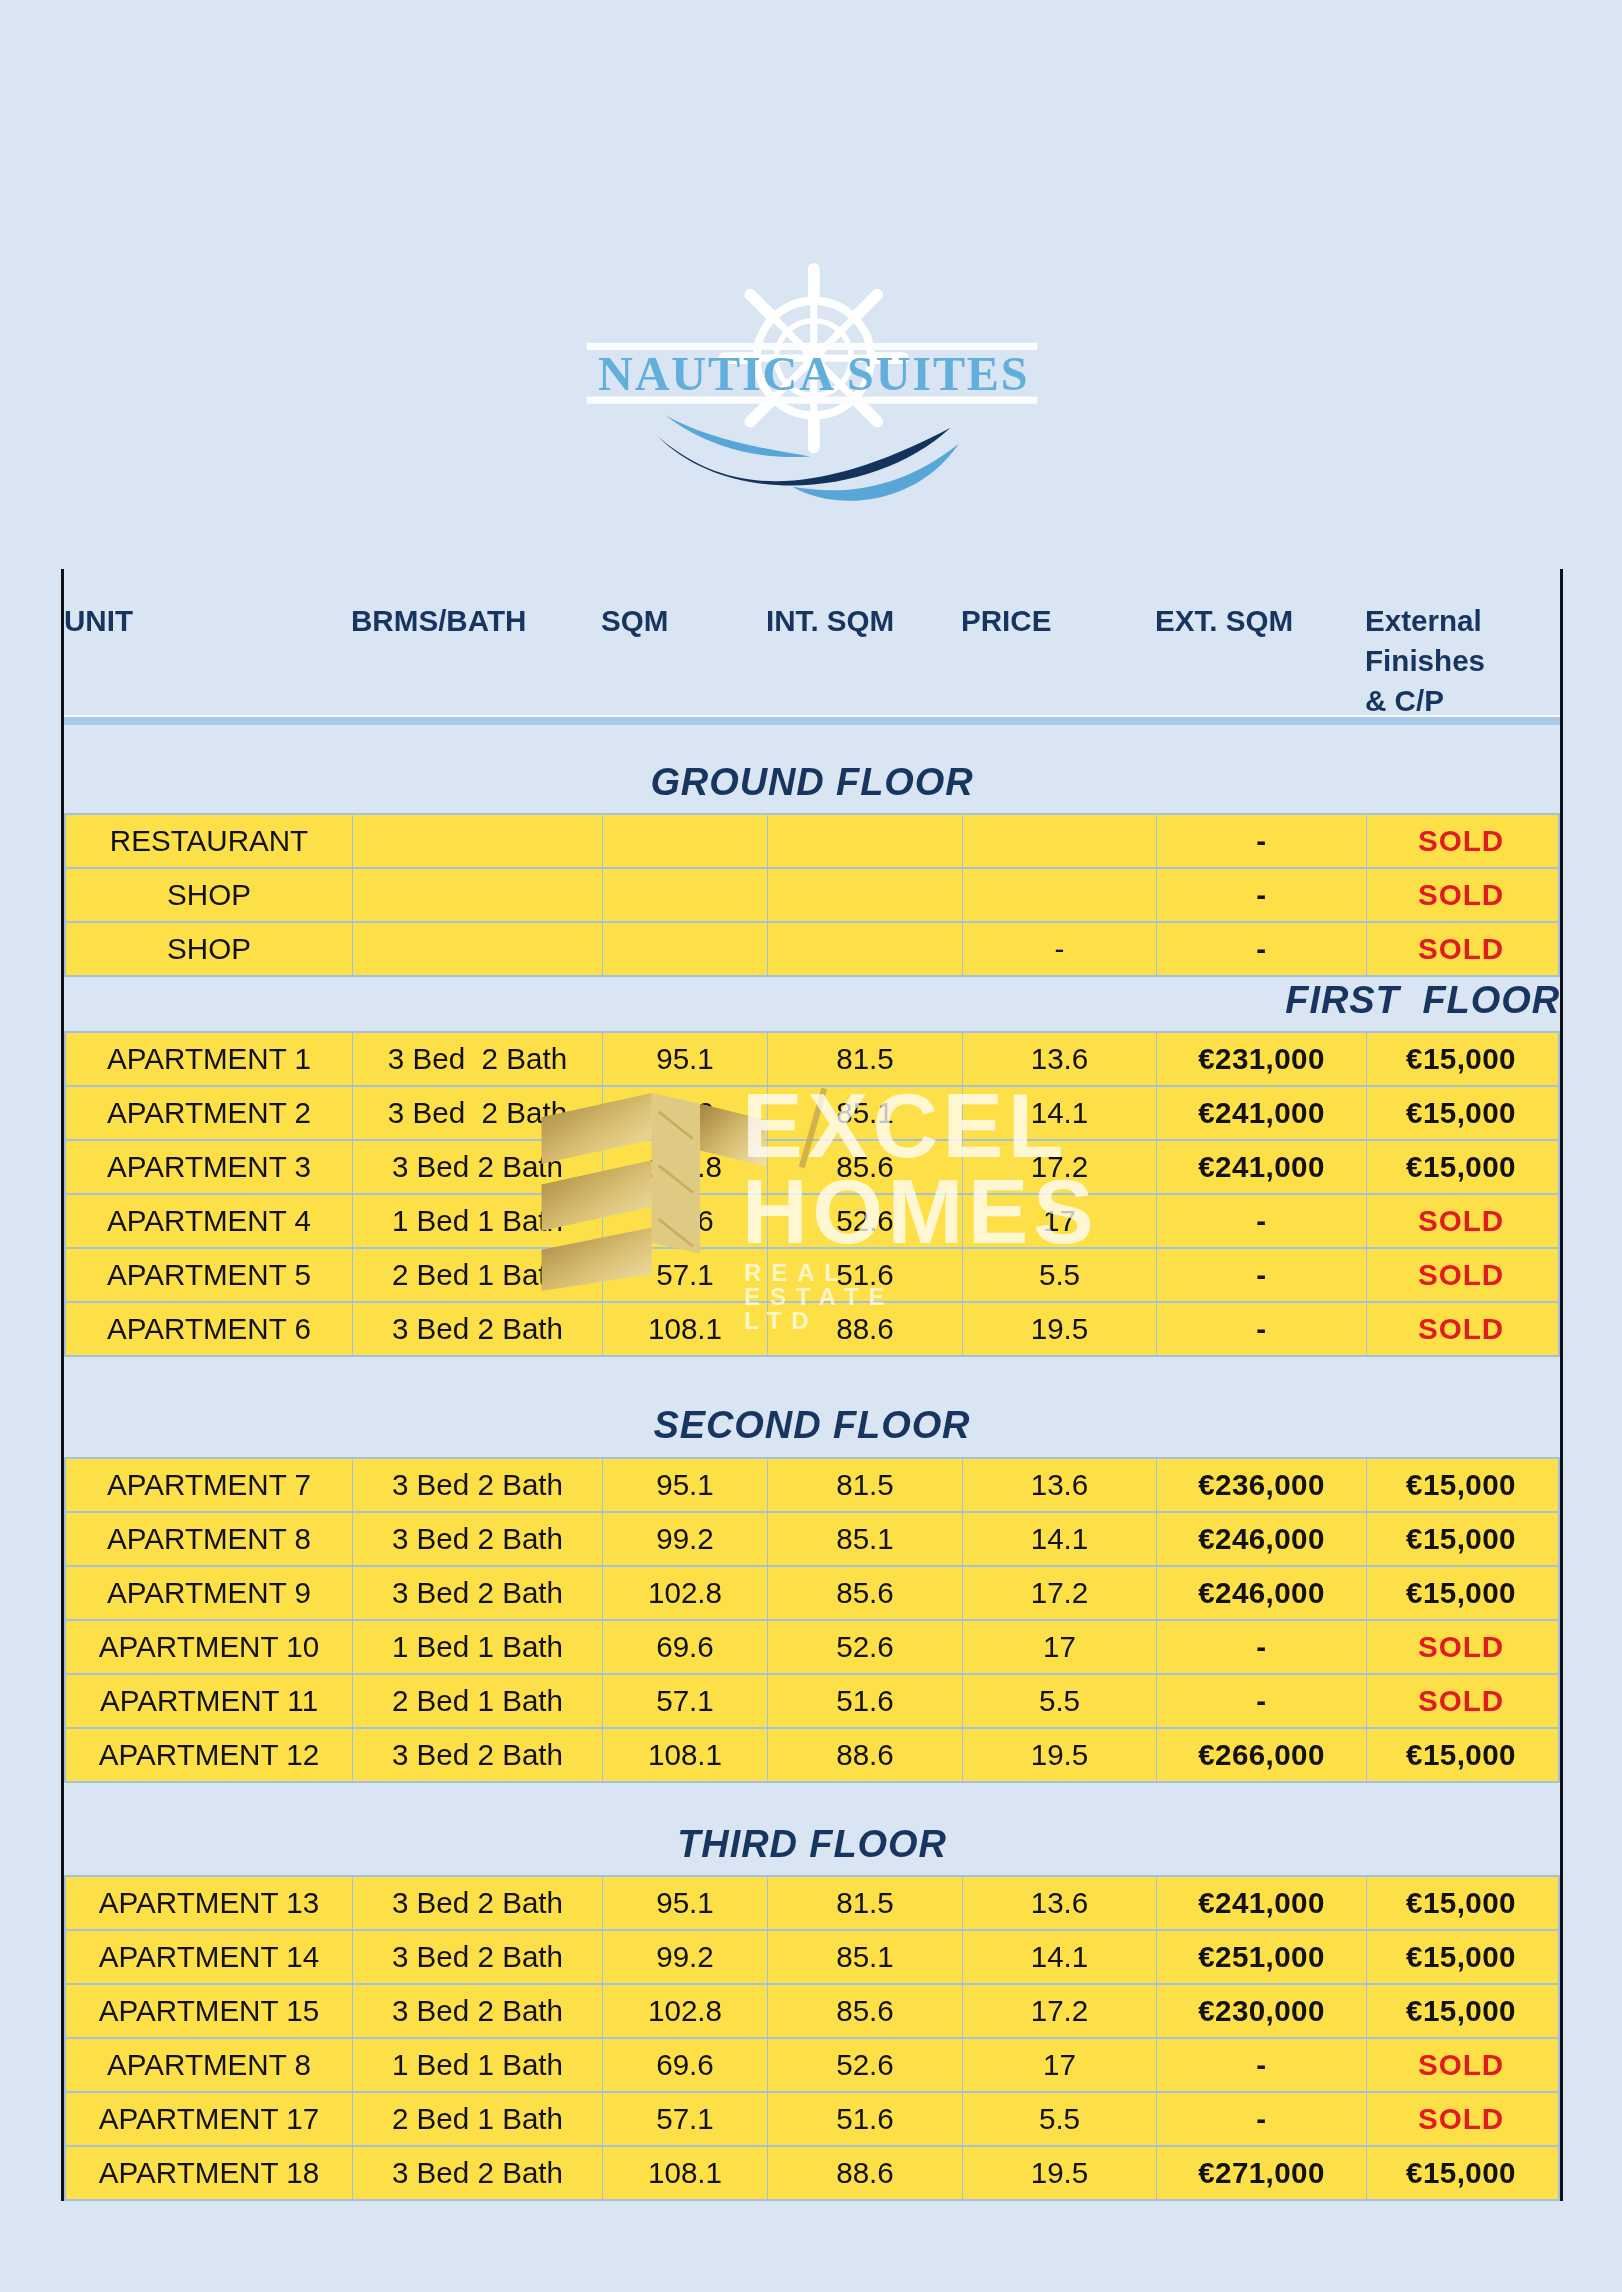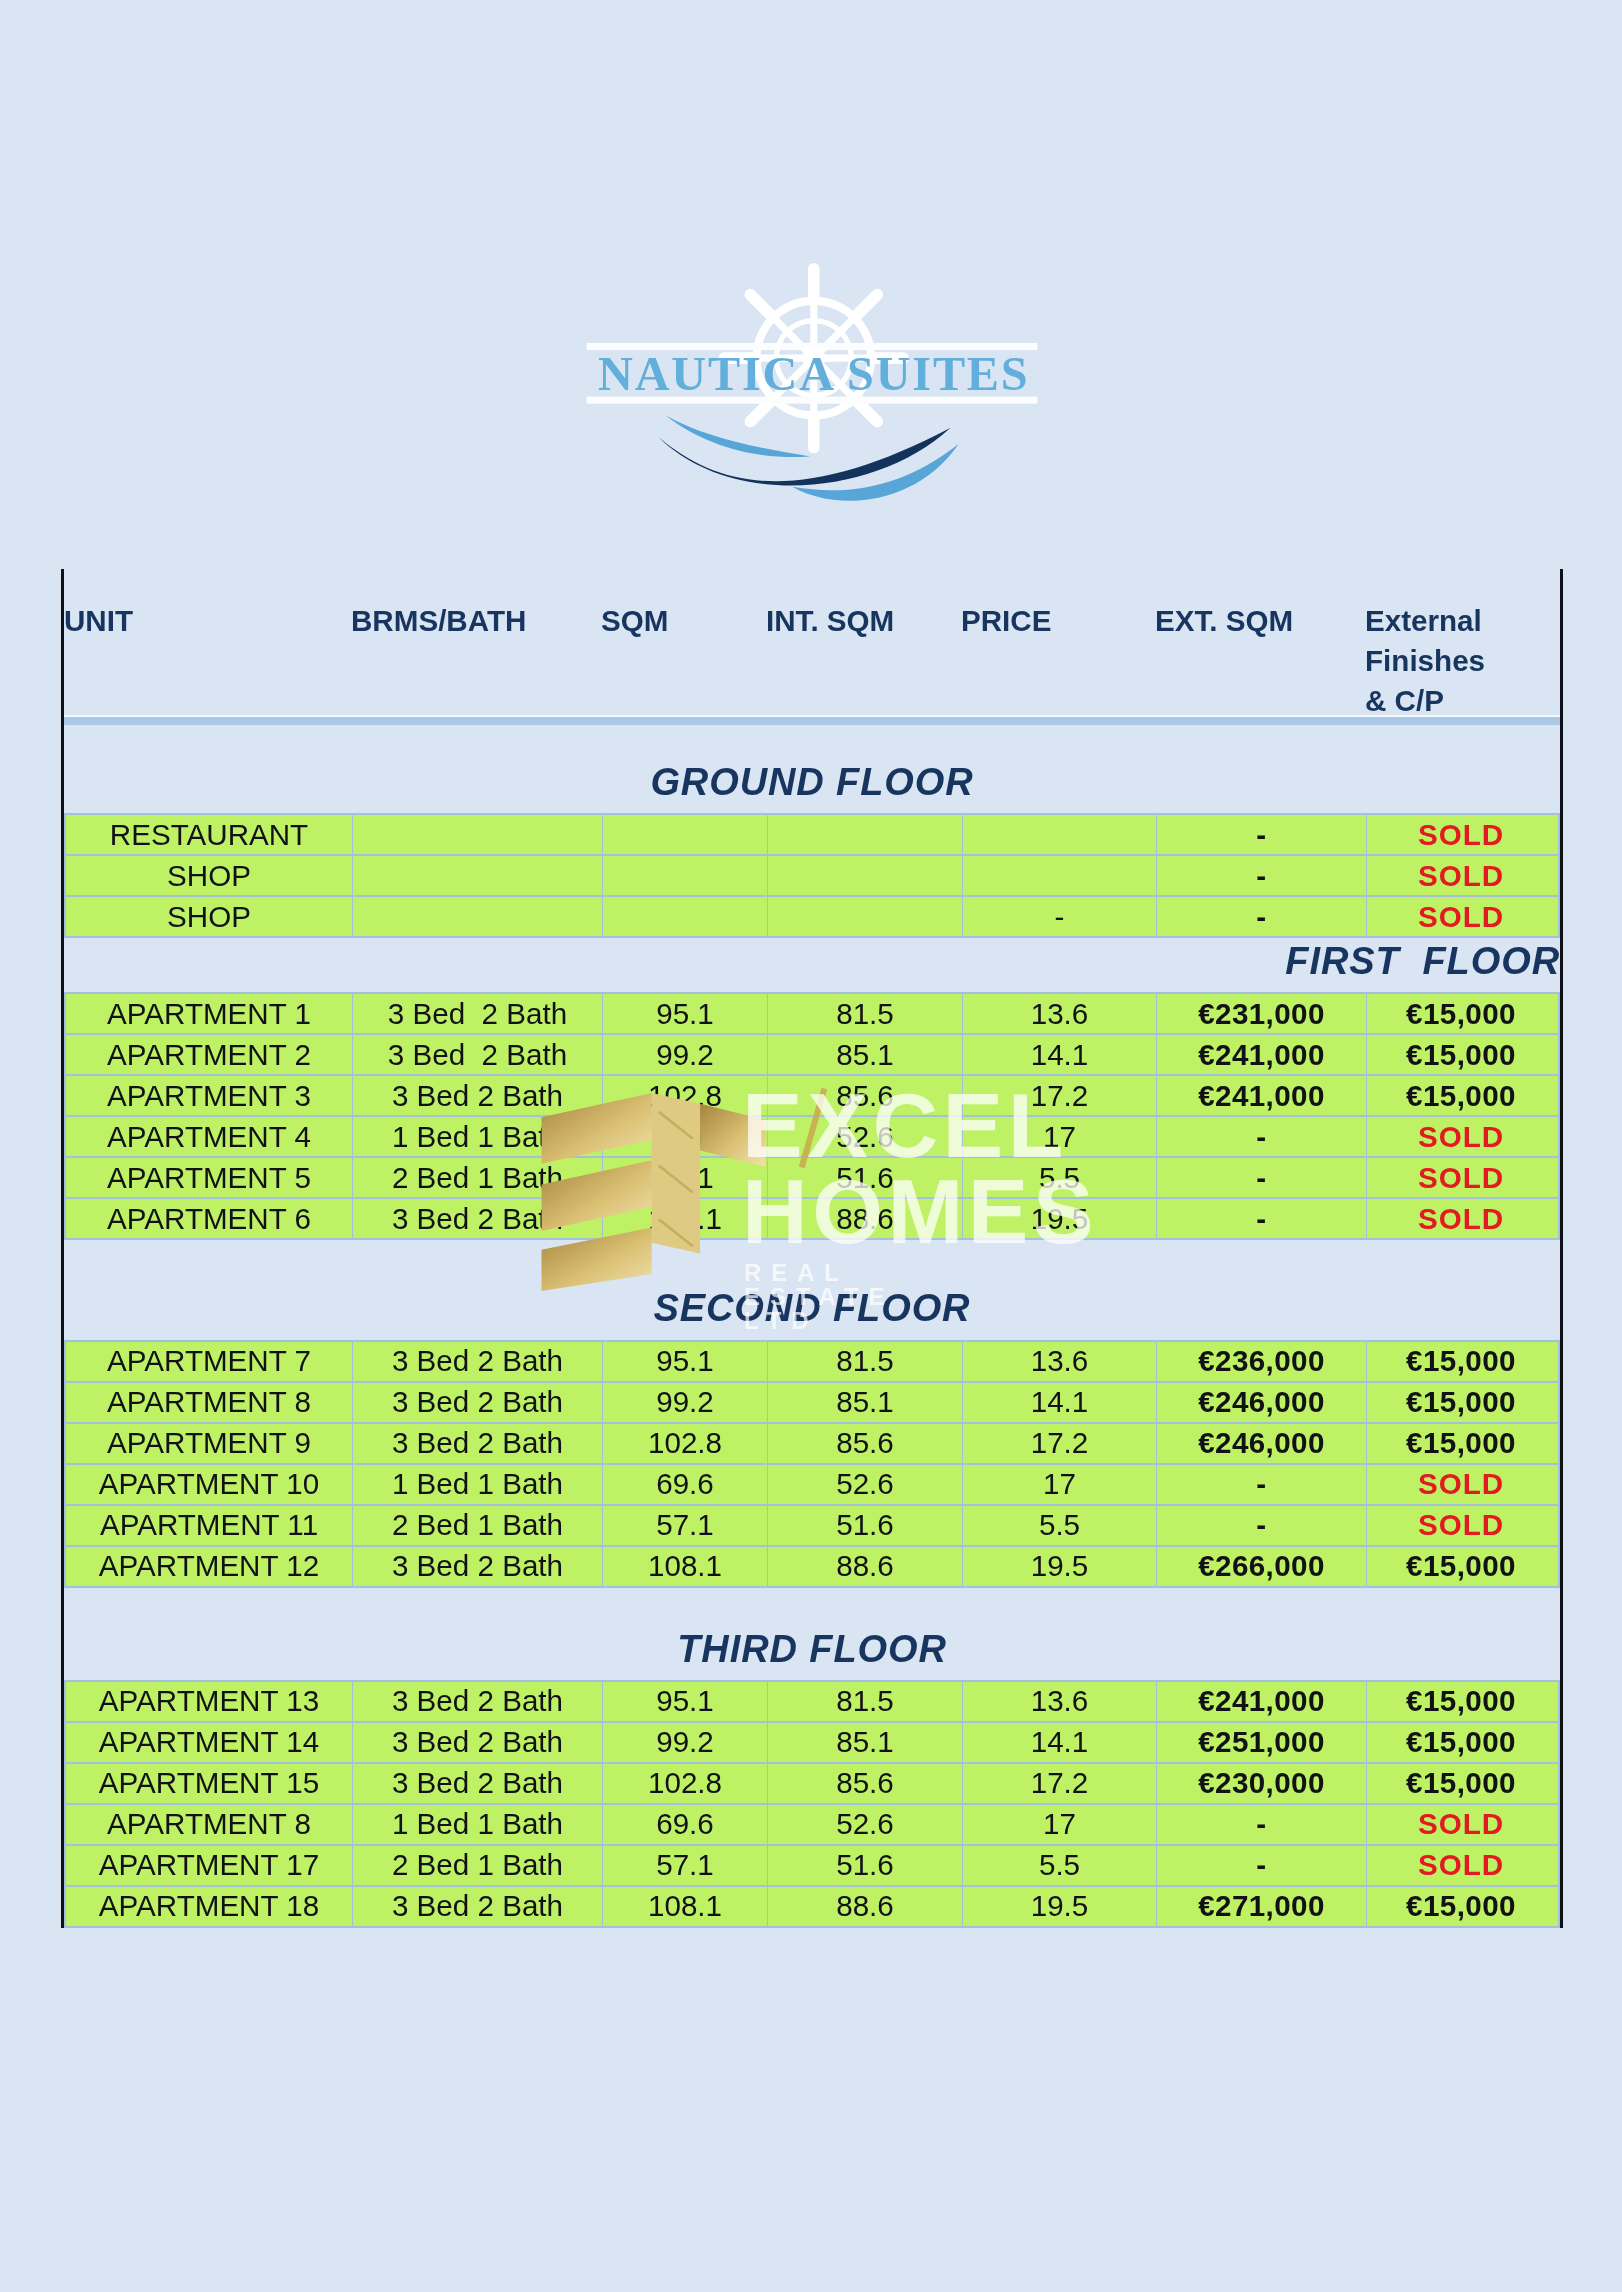--- a/index.html
+++ b/index.html
@@ -17,21 +17,21 @@
          padding-top:32px;height:146px;box-sizing:border-box;}
   .th{font-weight:bold;color:#17355f;font-size:29.6px;line-height:1.35;
       white-space:pre-line;}
   .divider{height:8px;background:#abc8e7;border-top:2.7px solid #f4f8fc;}
   .section-title{font-style:italic;font-weight:bold;color:#17355f;font-size:38px;
                  text-align:center;white-space:pre;height:47px;line-height:47px;
                  margin-bottom:7.2px;letter-spacing:0.9px;}
   .st-0{margin-top:34px;} .st-1{text-align:right;} .st-2{margin-top:45px;} .st-3{margin-top:38px;}
   .rows{border:2.7px solid #a3c0dd;border-bottom:none;box-sizing:border-box;}
   .row{display:grid;grid-template-columns:287px 250px 165px 195px 194px 210px 188px;
-       height:41px;box-sizing:border-box;border-bottom:2.7px solid #a3c0dd;background:#bef264;}
+       height:54px;box-sizing:border-box;border-bottom:2.7px solid #a3c0dd;background:#fde047;}
   .cell{display:flex;align-items:center;justify-content:center;border-right:1.8px solid #a3c0dd;
         font-size:29.6px;color:#121216;white-space:pre;overflow:hidden;}
   .cell:last-child{border-right:none;}
   .cell.bold{font-weight:bold;letter-spacing:0.4px;}
   .cell.sold{font-weight:bold;color:#e11b21;letter-spacing:0.9px;}
 
   
   .watermark{position:absolute;left:0;top:0;z-index:5;}
   .wm-gold{position:absolute;left:537px;top:1085px;}
   .wm-accent{position:absolute;left:810px;top:1087px;width:6.3px;height:82px;

